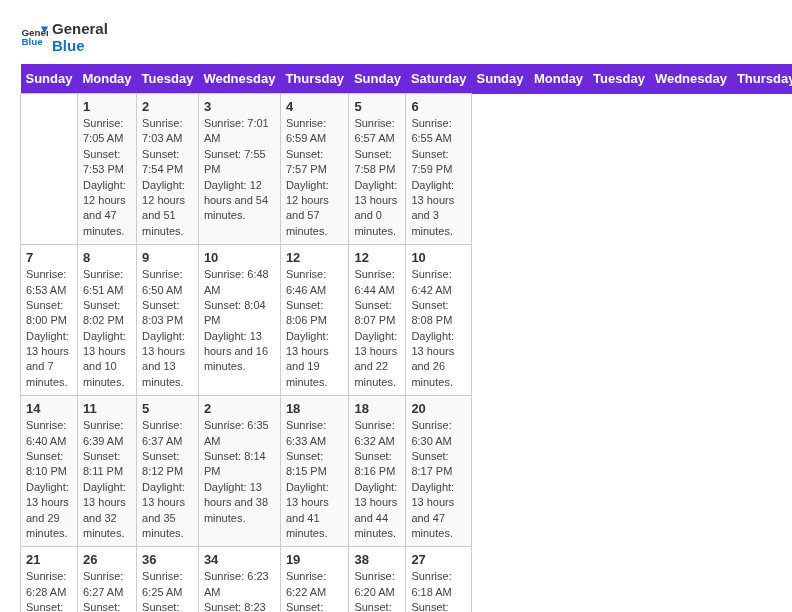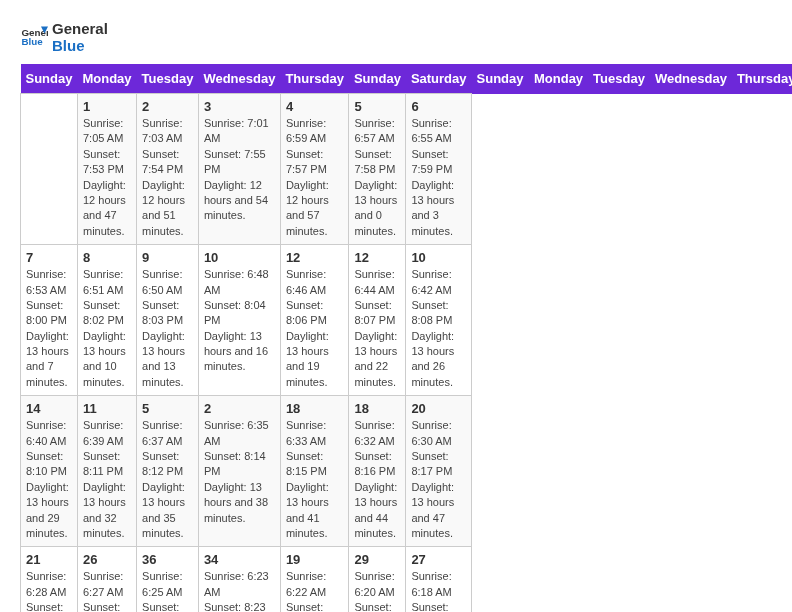--- a/index.html
+++ b/index.html
@@ -272,21 +272,21 @@
           Sunrise: 6:23 AM<br>Sunset: 8:23 PM<br>Daylight: 13 hours and 59 minutes.
         </div>
       </td>
         <td>
         <span class="day-num">19</span>
         <div class="day-info">
           Sunrise: 6:22 AM<br>Sunset: 8:24 PM<br>Daylight: 14 hours and 2 minutes.
         </div>
       </td>
         <td>
-        <span class="day-num">29</span>
+        <span class="day-num">38</span>
         <div class="day-info">
           Sunrise: 6:20 AM<br>Sunset: 8:25 PM<br>Daylight: 14 hours and 5 minutes.
         </div>
       </td>
         <td>
         <span class="day-num">27</span>
         <div class="day-info">
           Sunrise: 6:18 AM<br>Sunset: 8:27 PM<br>Daylight: 14 hours and 8 minutes.
         </div>
       </td>

